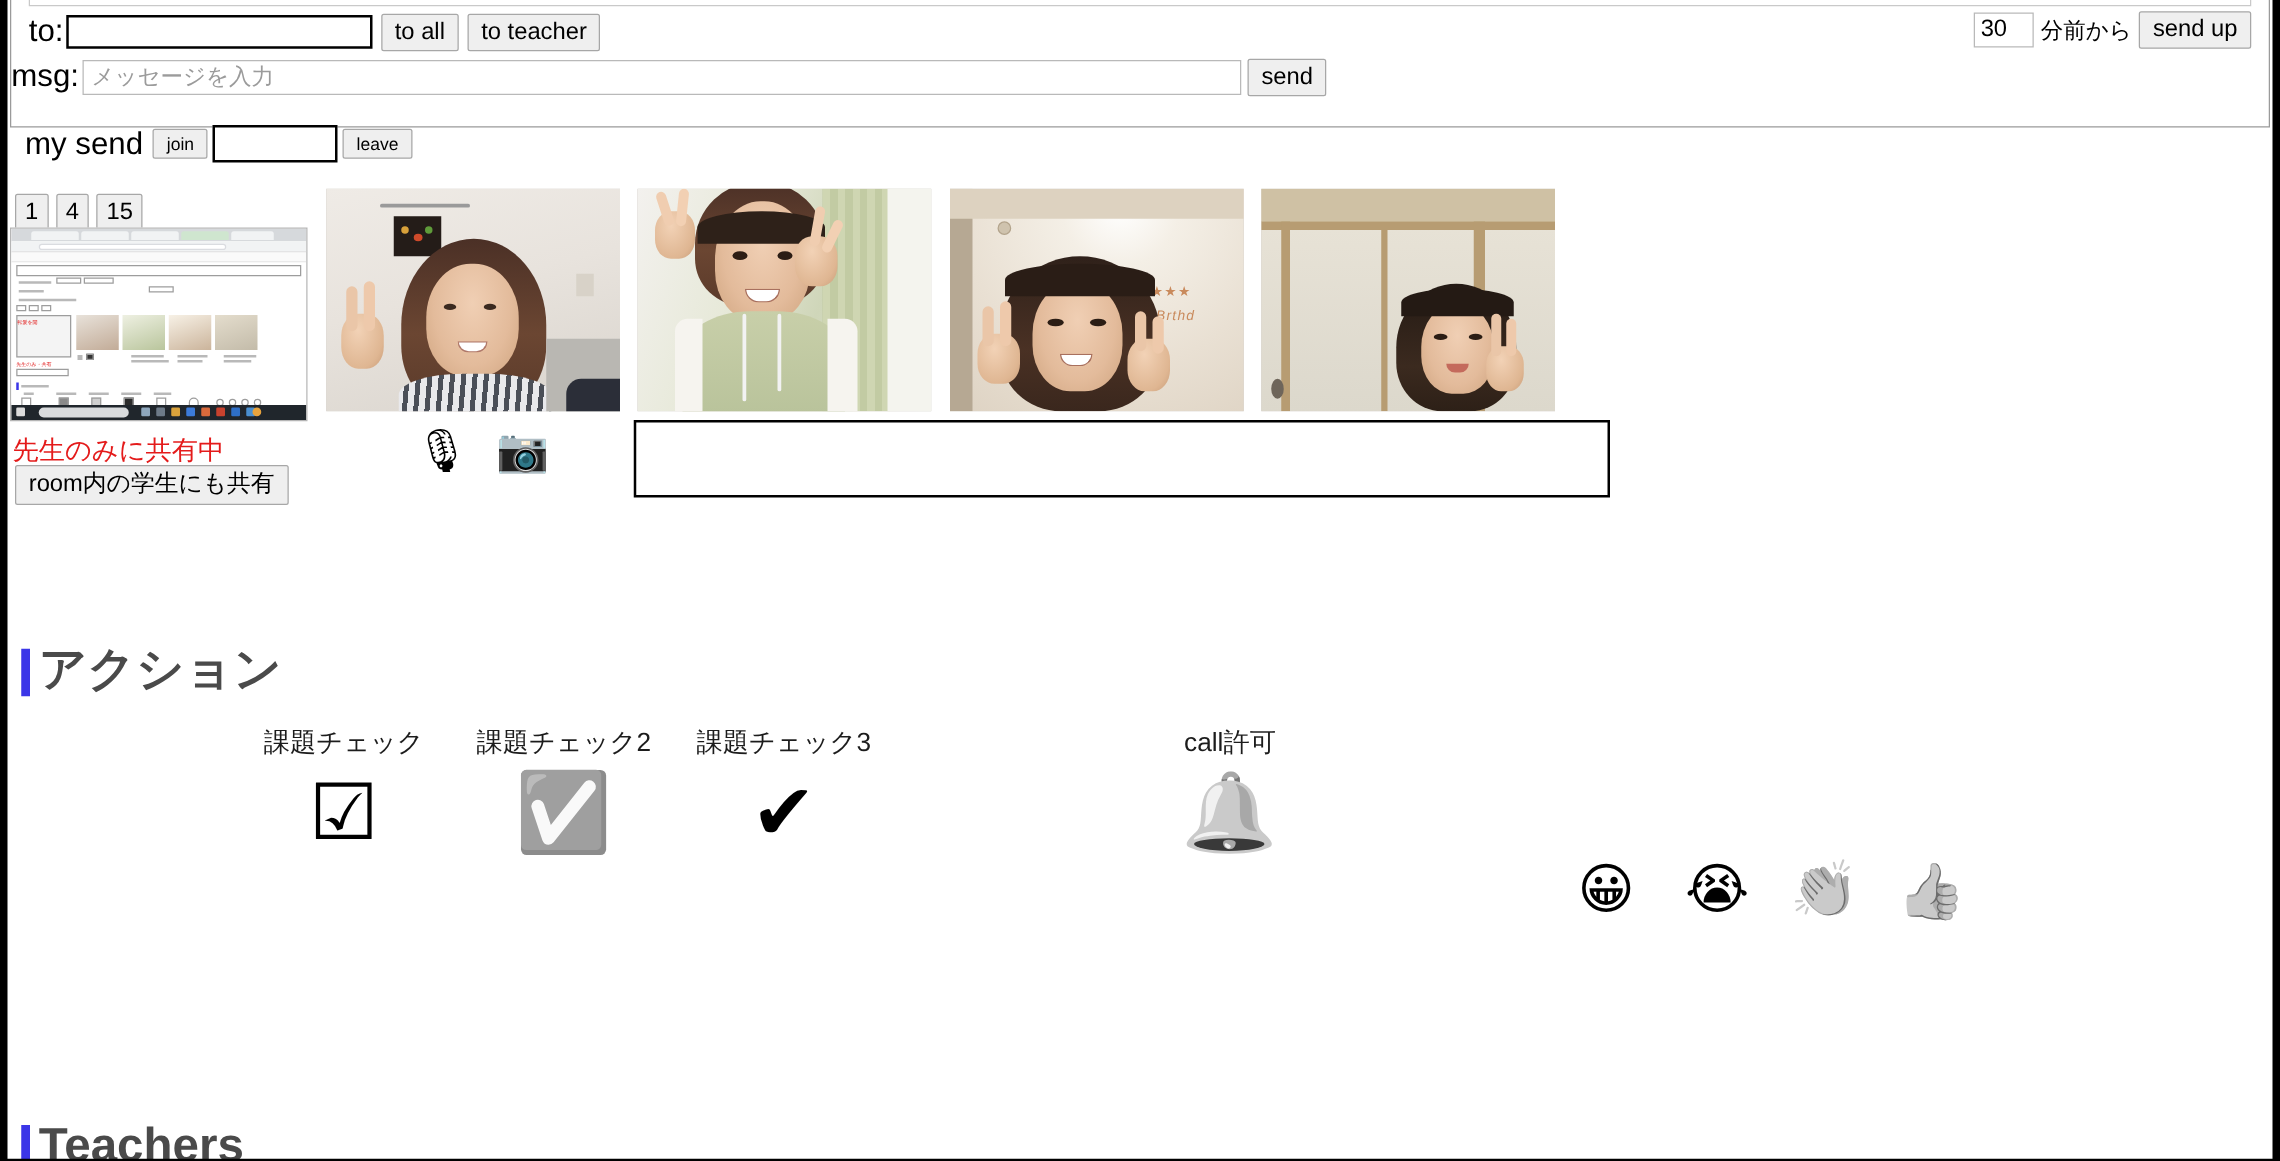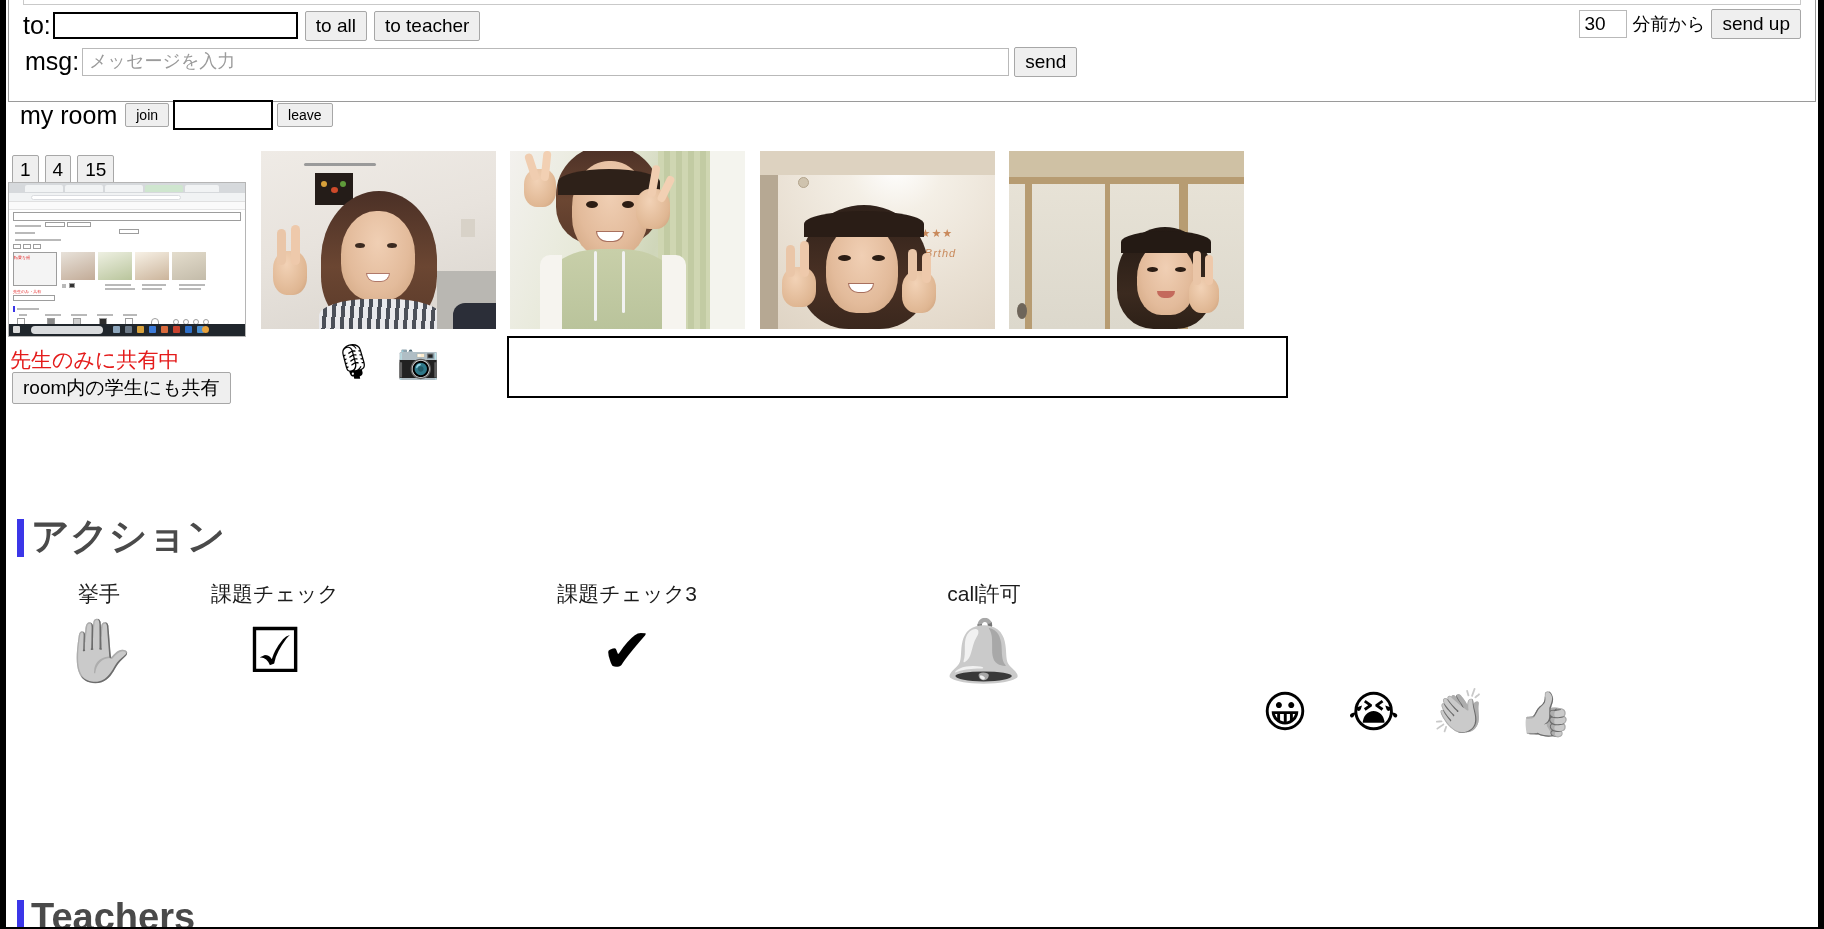--- a/index.html
+++ b/index.html
@@ -60,21 +60,21 @@
     background: #efefef;
     border: 1px solid #a7a7a7;
     border-radius: 2px;
     padding: 3px 10px;
     cursor: pointer;
     line-height: 1.15;
   }
   .row-to .btn { margin-left: 7px; }
 
   .row-msg {
-    position: absolute; left: 16px; top: 74px;
+    position: absolute; left: 0; top: 74px;
     display: flex; align-items: center;
   }
   .msg-input {
     margin-left: 3px;
     width: 927px; height: 28px;
     border: 1px solid #b9b9b9;
     font-size: 18px; padding: 0 6px;
     background: #fff;
     outline: none;
   }
@@ -269,21 +269,21 @@
     </div>
 
     <div class="row-catchup">
       <input class="minutes-input" type="text" value="30" style="">
       <span class="minutes-label">分前から</span>
       <button class="btn">send up</button>
     </div>
   </div>
 
   <div class="room-row">
-    <span class="room-title">my room</span>
+    <span class="room-title">my send</span>
     <button class="btn">join</button>
     <input class="room-input" type="text" value="" style="">
     <button class="btn">leave</button>
   </div>
 
   <div class="count-row">
     <button class="btn count-btn">1</button>
     <button class="btn count-btn">4</button>
     <button class="btn count-btn">15</button>
   </div>
@@ -449,27 +449,27 @@
 
   <div class="media-icons">
     <span>🎙</span>
     <span>📷</span>
   </div>
 
   <div class="note-box"></div>
 
   <div class="sec-head" id="head-action">アクション</div>
 
-  <div class="action-item" style="left:44px;top:580px;width:110px;">
-    <div class="action-label">挙手</div>
-    <div class="action-icon">✋</div>
-  </div>
   <div class="action-item" style="left:208px;top:580px;width:134px;">
     <div class="action-label">課題チェック</div>
     <div class="action-icon">☑</div>
+  </div>
+  <div class="action-item" style="left:378px;top:580px;width:146px;">
+    <div class="action-label">課題チェック2</div>
+    <div class="action-icon">✅</div>
   </div>
   <div class="action-item" style="left:554px;top:580px;width:146px;">
     <div class="action-label">課題チェック3</div>
     <div class="action-icon">✔</div>
   </div>
   <div class="action-item" style="left:924px;top:580px;width:120px;">
     <div class="action-label">call許可</div>
     <div class="action-icon">🔔</div>
   </div>
 

